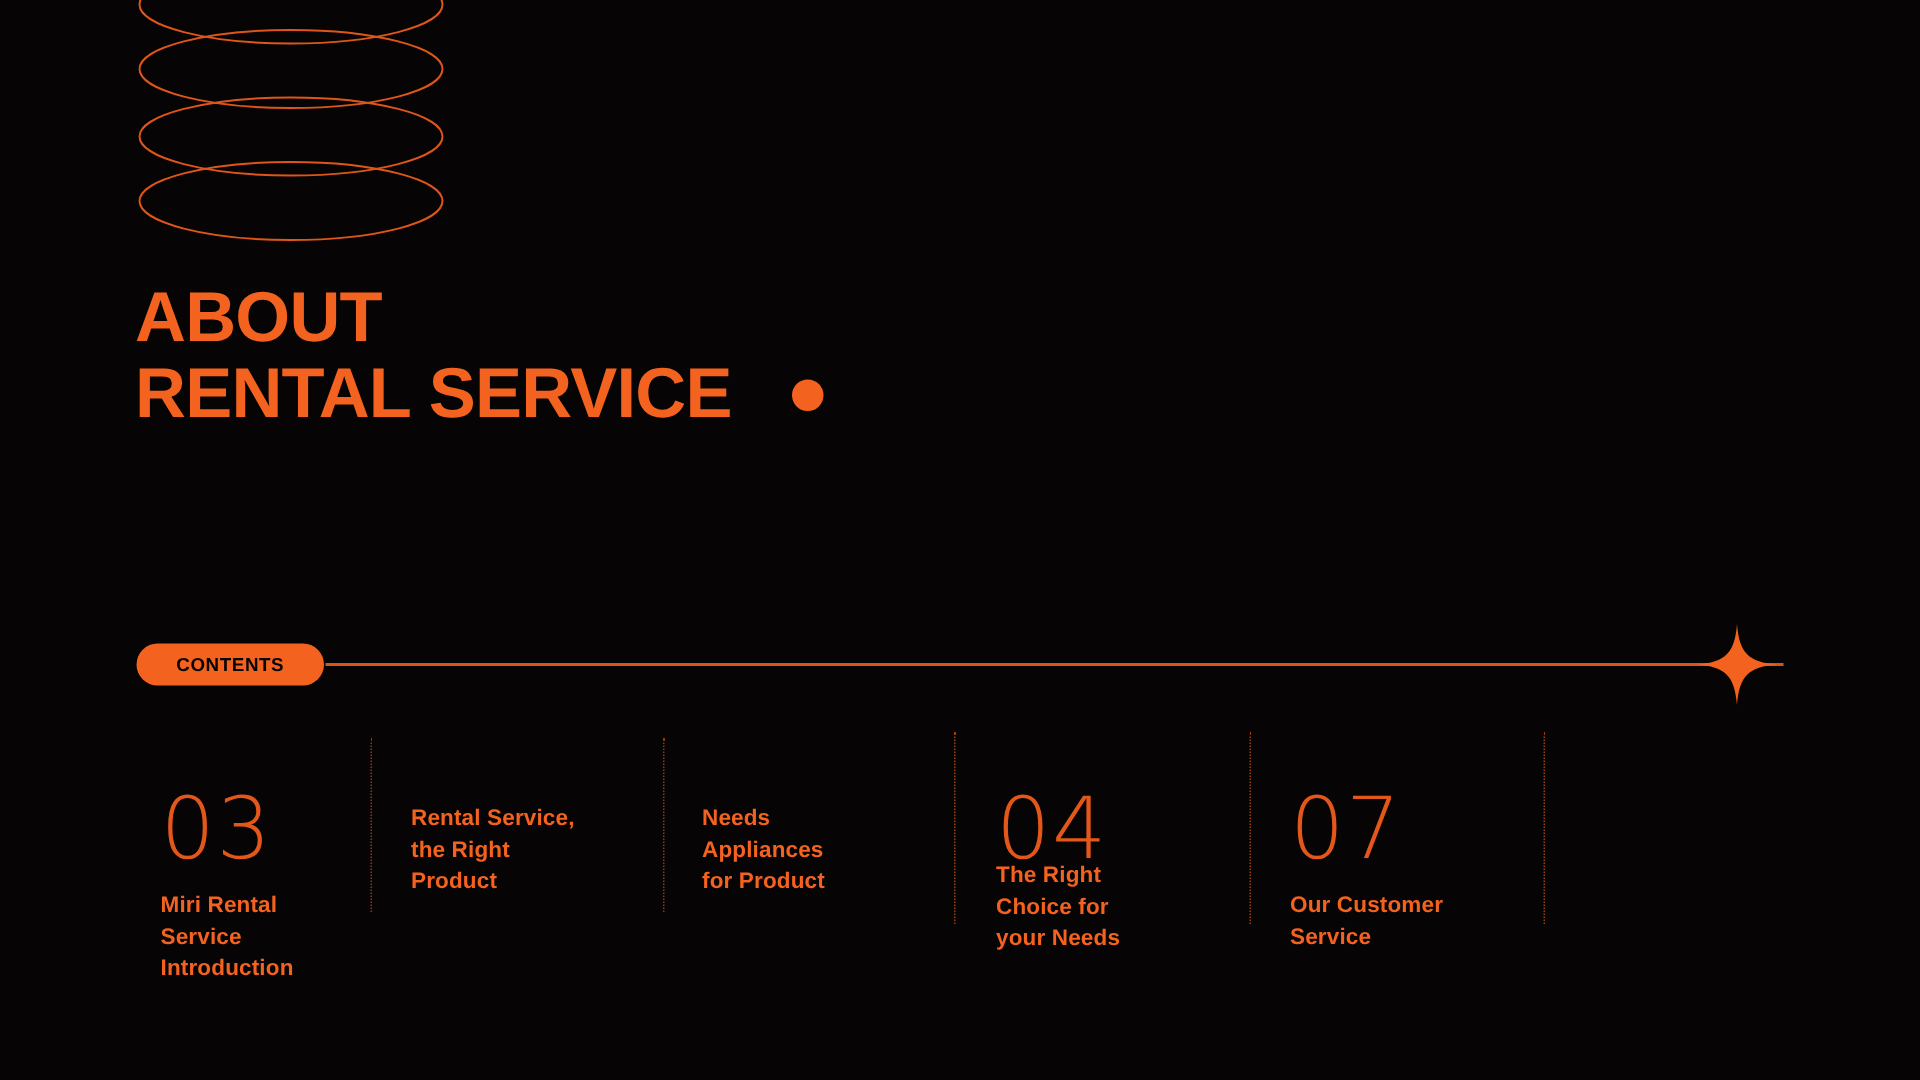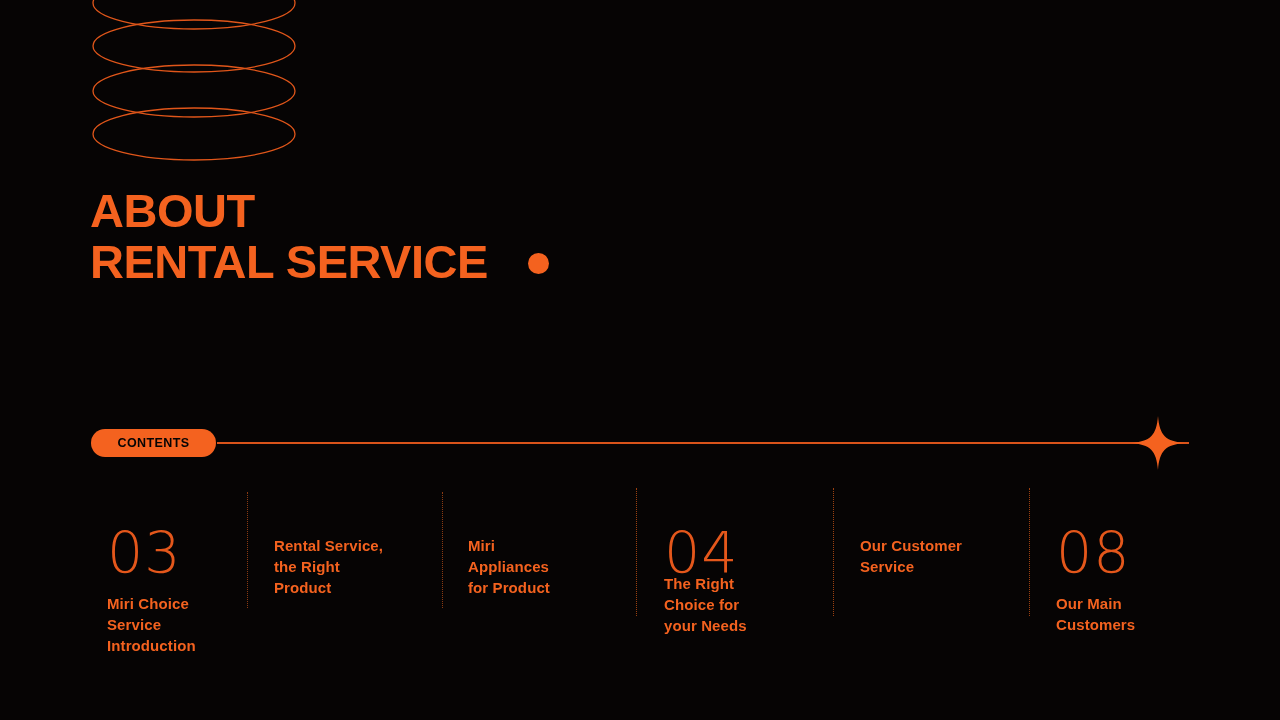--- a/index.html
+++ b/index.html
@@ -182,66 +182,60 @@
         <path d="M27 0 C28.6 19.5 34.5 25.4 54 27 C34.5 28.6 28.6 34.5 27 54 C25.4 34.5 19.5 28.6 0 27 C19.5 25.4 25.4 19.5 27 0 Z" fill="#F4621F"></path>
       </svg>
     </div>
   </div>
 
   <div class="cols">
 
     <div class="col" style="left:0px">
       <div class="num">03</div>
       <div class="label">
-        <span>Miri Choice</span><br>
+        <span>Miri Rental</span><br>
         <span>Service</span><br>
         <span>Introduction</span>
       </div>
     </div>
     <div class="divider" style="left:140px"></div>
 
     <div class="col" style="left:167px">
       <div class="label">
         <span>Rental Service,</span><br>
         <span>the Right</span><br>
         <span>Product</span>
       </div>
     </div>
     <div class="divider" style="left:335px"></div>
 
     <div class="col" style="left:361px">
       <div class="label">
-        <span>Miri</span><br>
+        <span>Needs</span><br>
         <span>Appliances</span><br>
         <span>for Product</span>
       </div>
     </div>
     <div class="divider tall" style="left:529px"></div>
 
     <div class="col clipped" style="left:557px">
       <div class="num">04</div>
       <div class="label">
         <span>The Right</span><br>
         <span>Choice for</span><br>
         <span>your Needs</span>
       </div>
     </div>
     <div class="divider tall" style="left:726px"></div>
 
     <div class="col" style="left:753px">
+      <div class="num">07</div>
       <div class="label">
         <span>Our Customer</span><br>
         <span>Service</span>
       </div>
     </div>
     <div class="divider tall" style="left:922px"></div>
 
-    <div class="col" style="left:949px">
-      <div class="num">08</div>
-      <div class="label">
-        <span>Our Main</span><br>
-        <span>Customers</span>
-      </div>
-    </div>
 
   </div>
 
 </div>
 
 </body></html>

